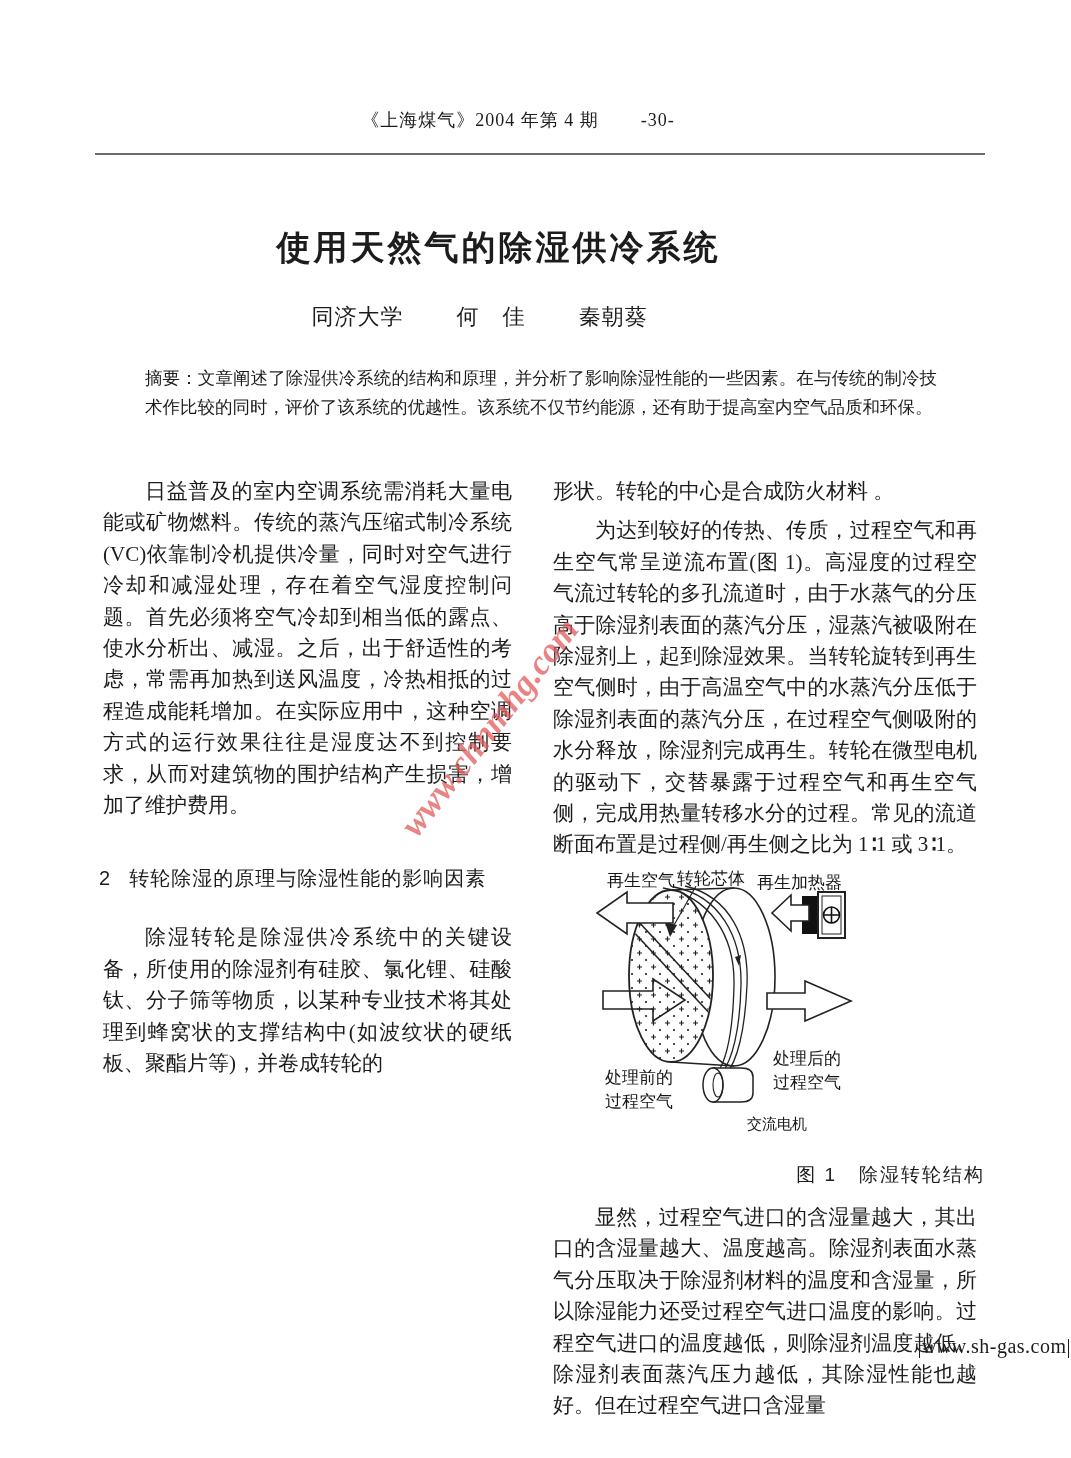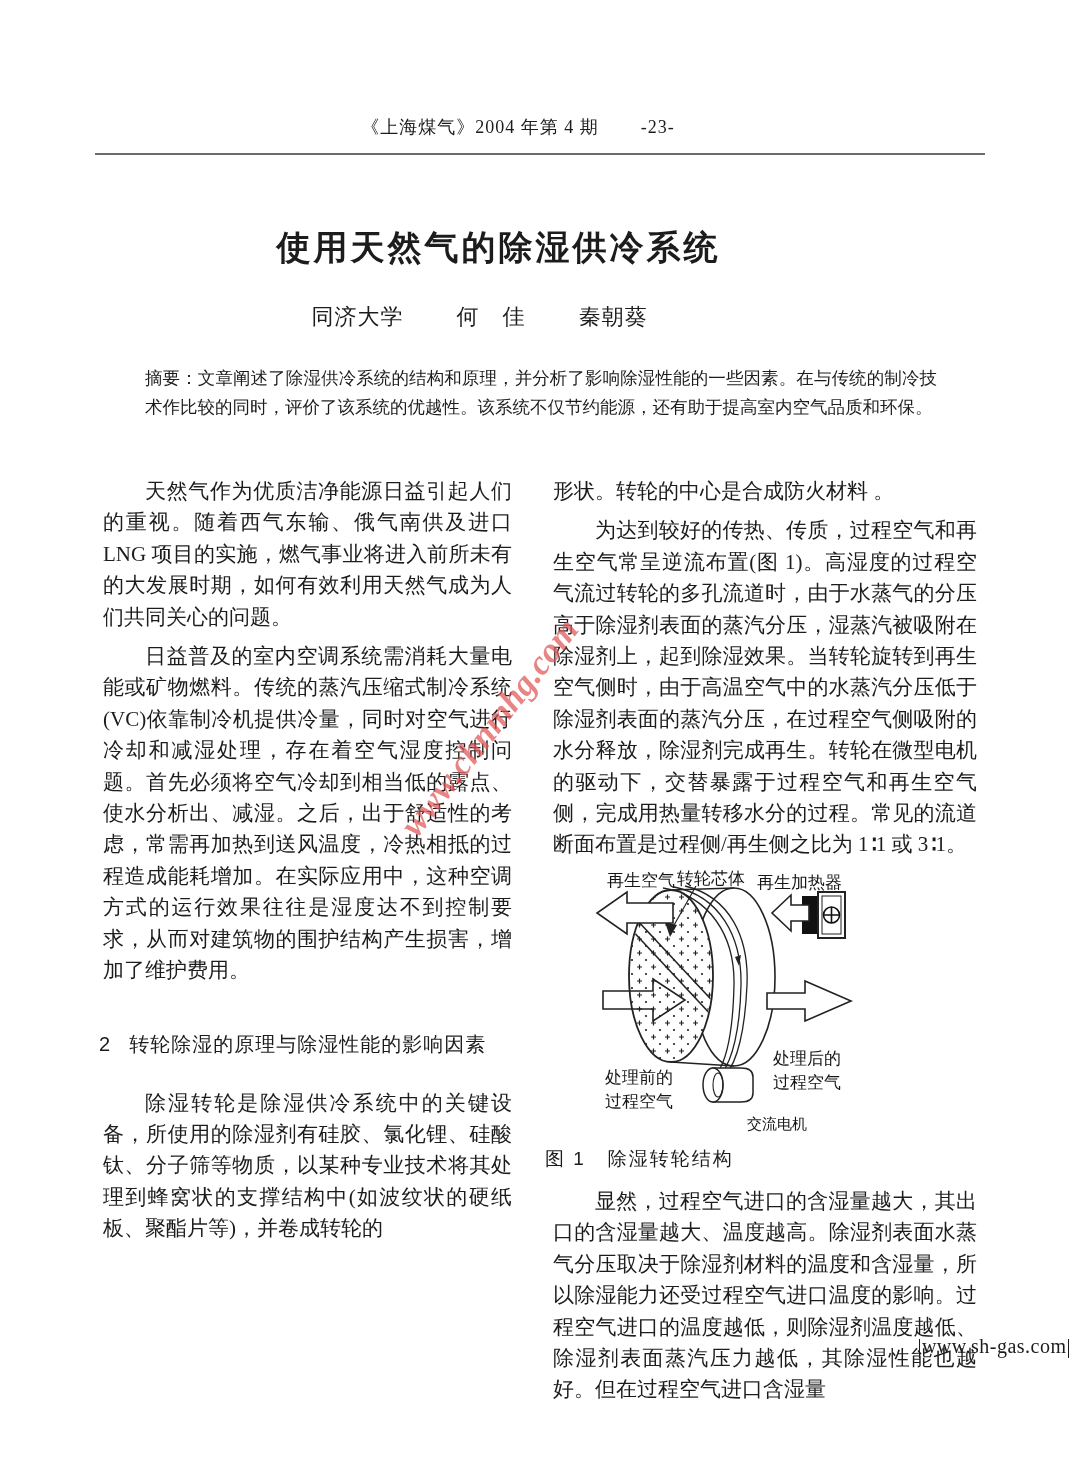--- a/index.html
+++ b/index.html
@@ -10,21 +10,20 @@
     color:#1c1c1c;
     font-family:"Liberation Serif", serif;
     overflow:hidden;
   }
   
   .hdr{
     position:absolute;top:108px;left:95px;width:890px;
     display:flex;justify-content:center;align-items:baseline;gap:42px;
     font-size:18px;letter-spacing:1px;
     transform:translateX(-22px);
-    margin-top:7px;
   }
   .hdr-rule{
     position:absolute;top:153px;left:95px;width:890px;height:0;
     border-top:2.5px solid #6b6b6b;
   }
   
   .title{
     position:absolute;top:225px;left:0;width:997px;
     text-align:center;font-size:34px;font-weight:600;letter-spacing:3px;
     font-family:Liberation Serif, serif;
@@ -62,21 +61,21 @@
     text-justify:inter-character;
   }
   p.body.noindent{text-indent:0;}
   .sec2-h{margin-top:44px;margin-bottom:30px;}
   
   .fig{
     margin:6px 0 14px 0;
   }
   .fig svg{display:block;margin-left:48px;}
   .fig-caption{
-    text-align:left;font-size:19px;margin-top:2px;letter-spacing:2px;
+    text-align:right;font-size:19px;margin-top:18px;letter-spacing:2px;
     font-family:"Liberation Sans", sans-serif;
   }
   .fig-caption .fn{margin-right:22px;}
   
   .watermark{
     position:absolute;left:408px;top:812px;
     transform:rotate(-52deg);transform-origin:left center;
     font-size:35px;font-style:italic;font-weight:600;
     font-family:"Liberation Serif", serif;
     opacity:.72;pointer-events:none;white-space:nowrap;
@@ -90,39 +89,38 @@
   .svgt{font-family:"Liberation Sans", sans-serif;font-size:17px;fill:#161616;font-weight:500;}
   .svgt.small{font-size:15px;}
 </style>
 </head>
 <body>
 
 <div class="page">
 
   <div class="hdr">
     <span>《上海煤气》2004 年第 4 期</span>
-    <span>-23-</span>
+    <span>-30-</span>
   </div>
   <div class="hdr-rule"></div>
 
   <div class="title">使用天然气的除湿供冷系统</div>
   <div class="authors">
     <span>同济大学</span><span class="gap"></span>
     <span>何　佳</span><span class="gap"></span>
     <span>秦朝葵</span>
   </div>
 
   <div class="abstract">
     <div><span>摘要：</span><span>文章阐述了除湿供冷系统的结构和原理，并分析了影响除湿性能的一些因素。在与传统的制冷技术作比较的同时，评价了该系统的优越性。该系统不仅节约能源，还有助于提高室内空气品质和环保。</span></div>
   </div>
 
   <div class="cols">
 
     <div class="col-l">
-      <p class="body">天然气作为优质洁净能源日益引起人们的重视。随着西气东输、俄气南供及进口 LNG 项目的实施，燃气事业将进入前所未有的大发展时期，如何有效利用天然气成为人们共同关心的问题。</p>
       <p class="body">日益普及的室内空调系统需消耗大量电能或矿物燃料。传统的蒸汽压缩式制冷系统(VC)依靠制冷机提供冷量，同时对空气进行冷却和减湿处理，存在着空气湿度控制问题。首先必须将空气冷却到相当低的露点、使水分析出、减湿。之后，出于舒适性的考虑，常需再加热到送风温度，冷热相抵的过程造成能耗增加。在实际应用中，这种空调方式的运行效果往往是湿度达不到控制要求，从而对建筑物的围护结构产生损害，增加了维护费用。</p>
       <div class="sec-h sec2-h">
         <span class="no">2</span><span>转轮除湿的原理与除湿性能的影响因素</span>
       </div>
       <p class="body">除湿转轮是除湿供冷系统中的关键设备，所使用的除湿剂有硅胶、氯化锂、硅酸钛、分子筛等物质，以某种专业技术将其处理到蜂窝状的支撑结构中(如波纹状的硬纸板、聚酯片等)，并卷成转轮的</p>
     </div>
 
     <div class="col-r">
       <p class="body noindent">形状。转轮的中心是合成防火材料 。</p>
       <p class="body">为达到较好的传热、传质，过程空气和再生空气常呈逆流布置(图 1)。高湿度的过程空气流过转轮的多孔流道时，由于水蒸气的分压高于除湿剂表面的蒸汽分压，湿蒸汽被吸附在除湿剂上，起到除湿效果。当转轮旋转到再生空气侧时，由于高温空气中的水蒸汽分压低于除湿剂表面的蒸汽分压，在过程空气侧吸附的水分释放，除湿剂完成再生。转轮在微型电机的驱动下，交替暴露于过程空气和再生空气侧，完成用热量转移水分的过程。常见的流道断面布置是过程侧/再生侧之比为 1∶1 或 3∶1。</p>

